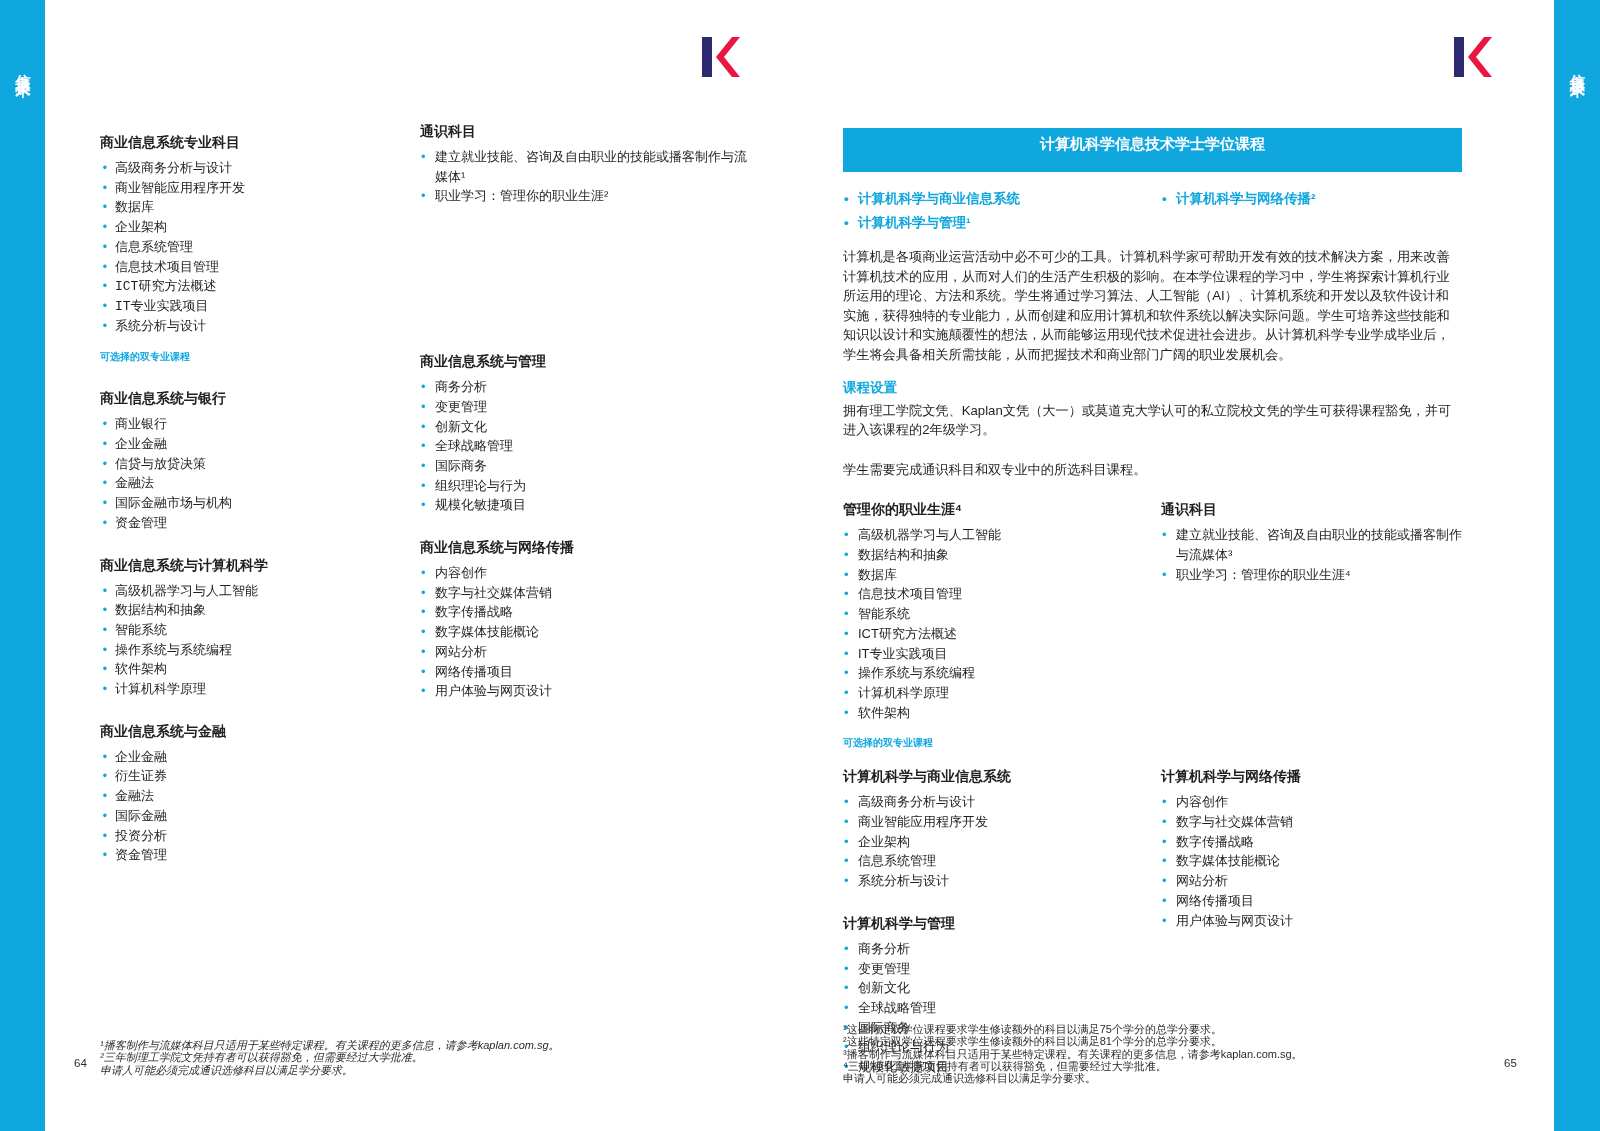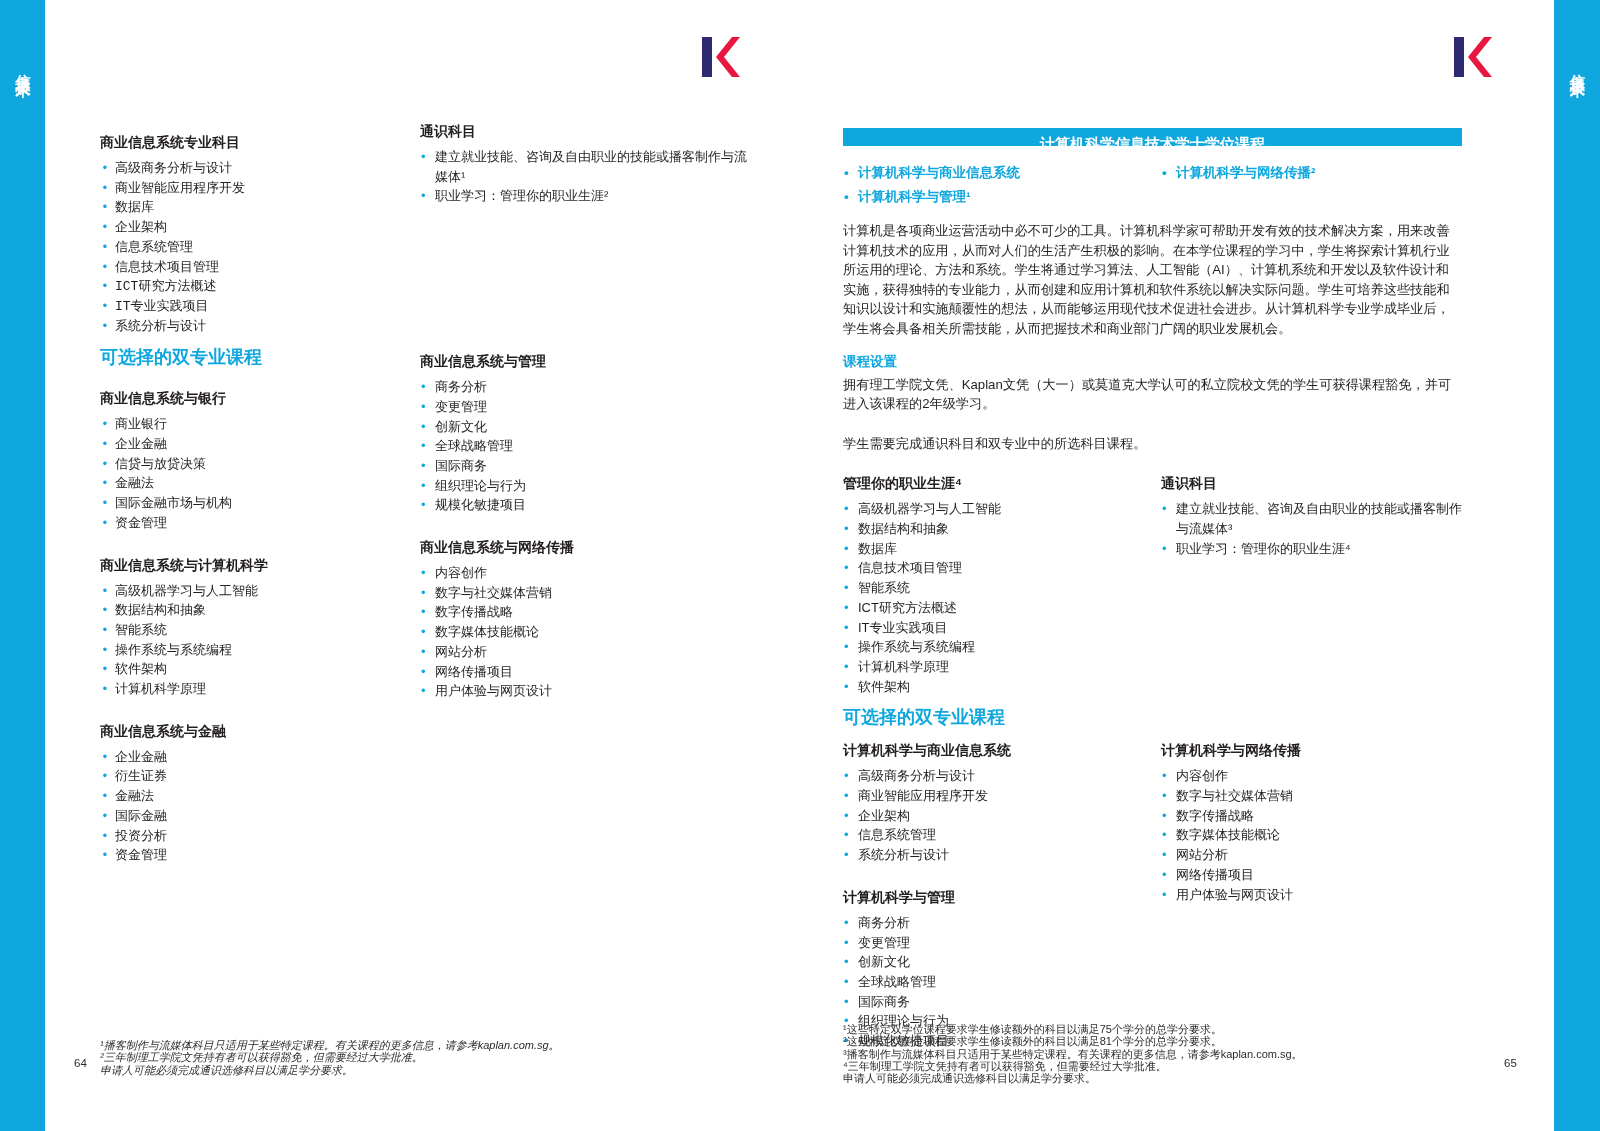--- a/index.html
+++ b/index.html
@@ -32,24 +32,24 @@
   .right-main{position:absolute;left:843px;top:128px;width:619px;}
 
   .sec-title{font-size:14px;font-weight:bold;margin:0 0 7px;line-height:18px;}
   .course-list{list-style:none;margin:0;padding:0;}
   .course-list li{position:relative;padding-left:15px;font-size:13px;line-height:19.7px;}
   .course-list li::before{content:"•";position:absolute;left:1px;color:var(--accent);}
   .course-section{margin-top:23px;}
   .col > .course-section:first-child{margin-top:0;}
   .gap-row2{margin-top:146px;}
 
-  .accent-heading{color:var(--accent);font-weight:bold;font-size:18px;line-height:18px;margin:13px 0 10px;}
-
-  
-  .banner{height:18px;line-height:31px;background:var(--accent);color:#fff;
+  .accent-heading{color:var(--accent);font-weight:bold;font-size:10px;line-height:18px;margin:13px 0 10px;}
+
+  
+  .banner{height:44px;line-height:31px;background:var(--accent);color:#fff;
     text-align:center;font-weight:bold;font-size:15px;}
   .degree-options{display:grid;grid-template-columns:318px 1fr;row-gap:5px;margin-top:17px;}
   .degree-option{position:relative;padding-left:15px;color:var(--accent);font-weight:bold;
     font-size:13.5px;line-height:19px;}
   .degree-option::before{content:"•";position:absolute;left:1px;color:var(--accent);}
   .para{margin:15px 0 0;font-size:13.2px;line-height:19.6px;}
   .heading-setup{margin:14px 0 0;font-size:13.5px;}
   .setup-text{margin:4px 0 0;}
   .requirement{margin:20px 0 0;}
   .two-col{display:grid;grid-template-columns:318px 1fr;margin-top:21px;align-items:start;}

